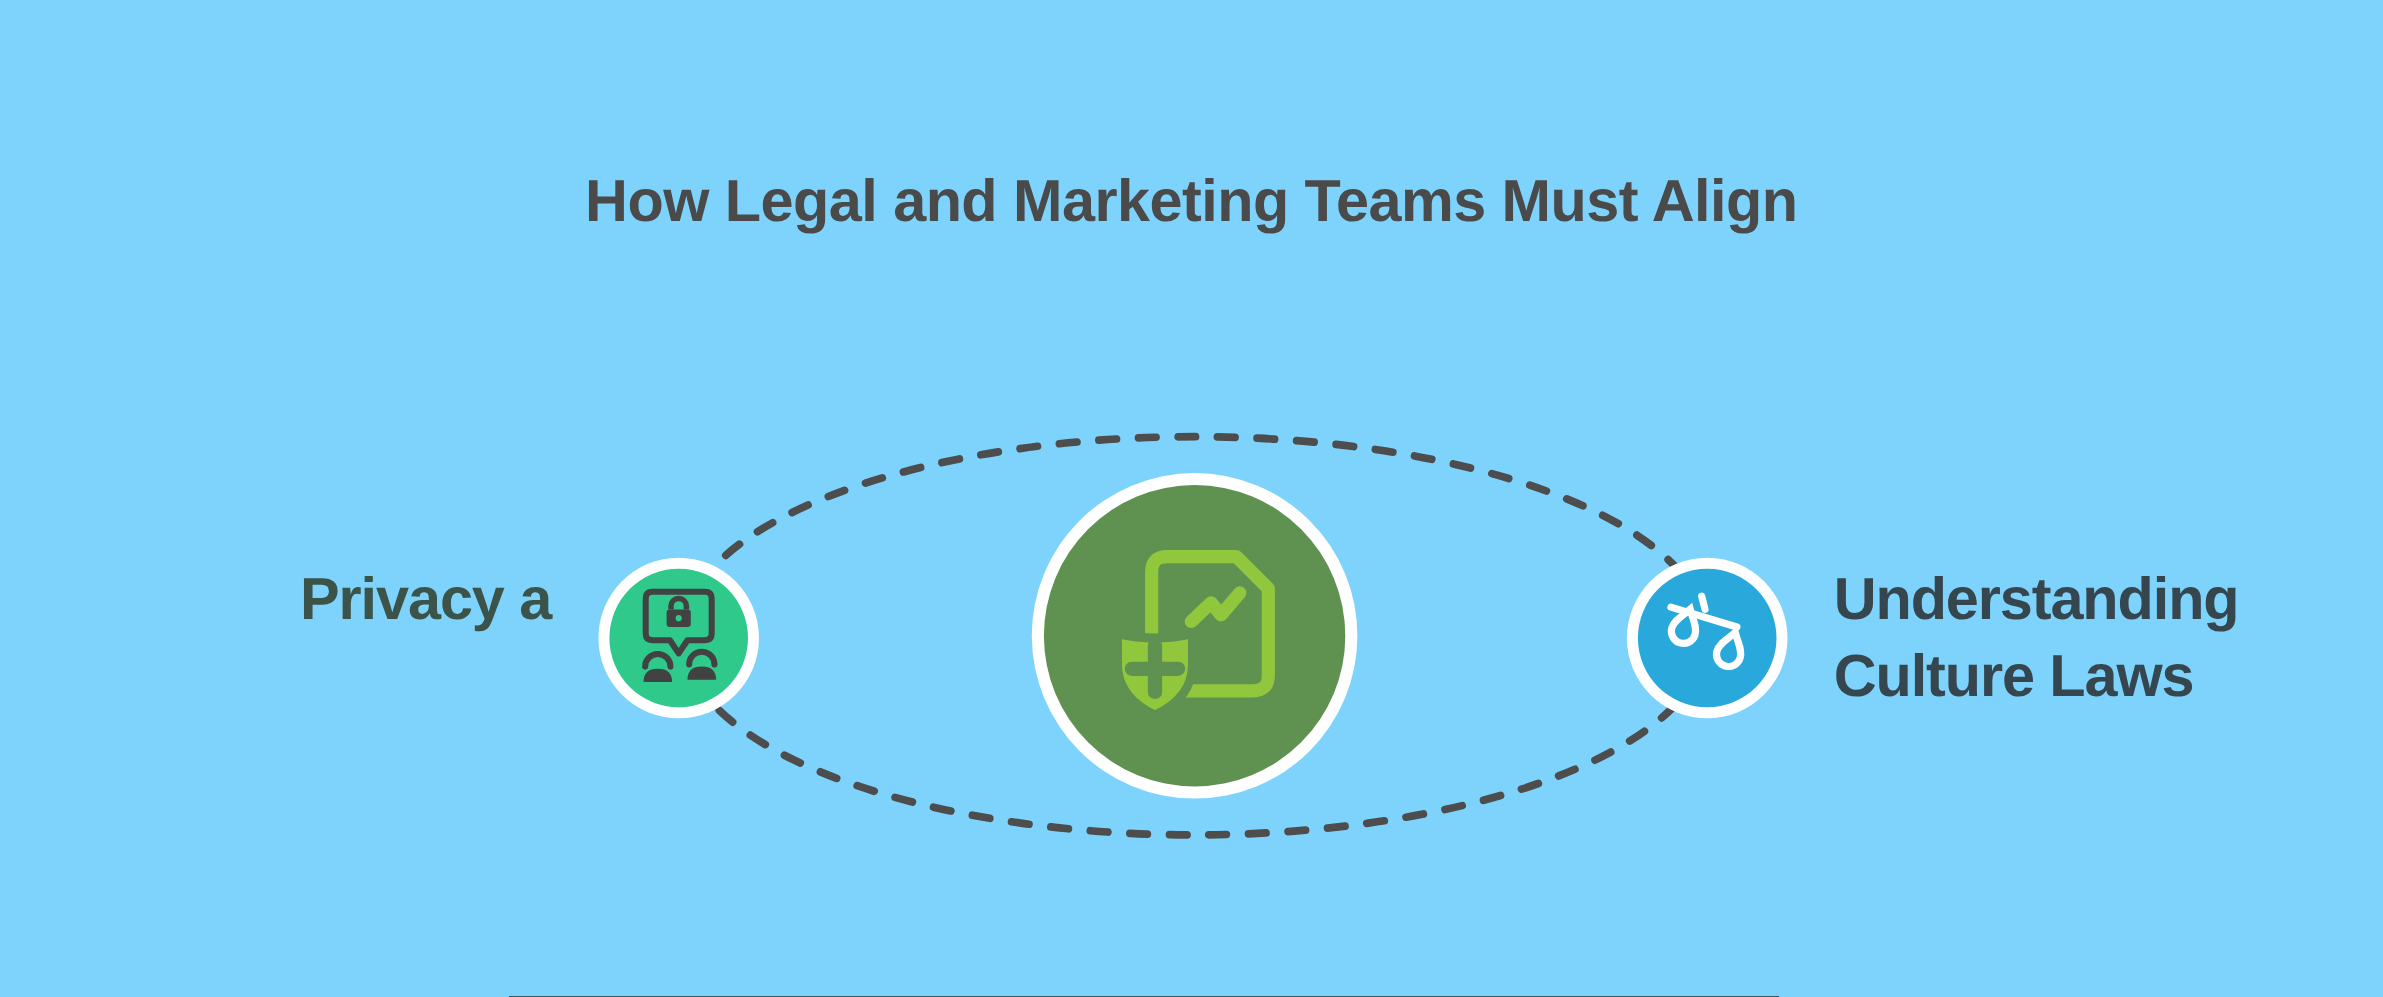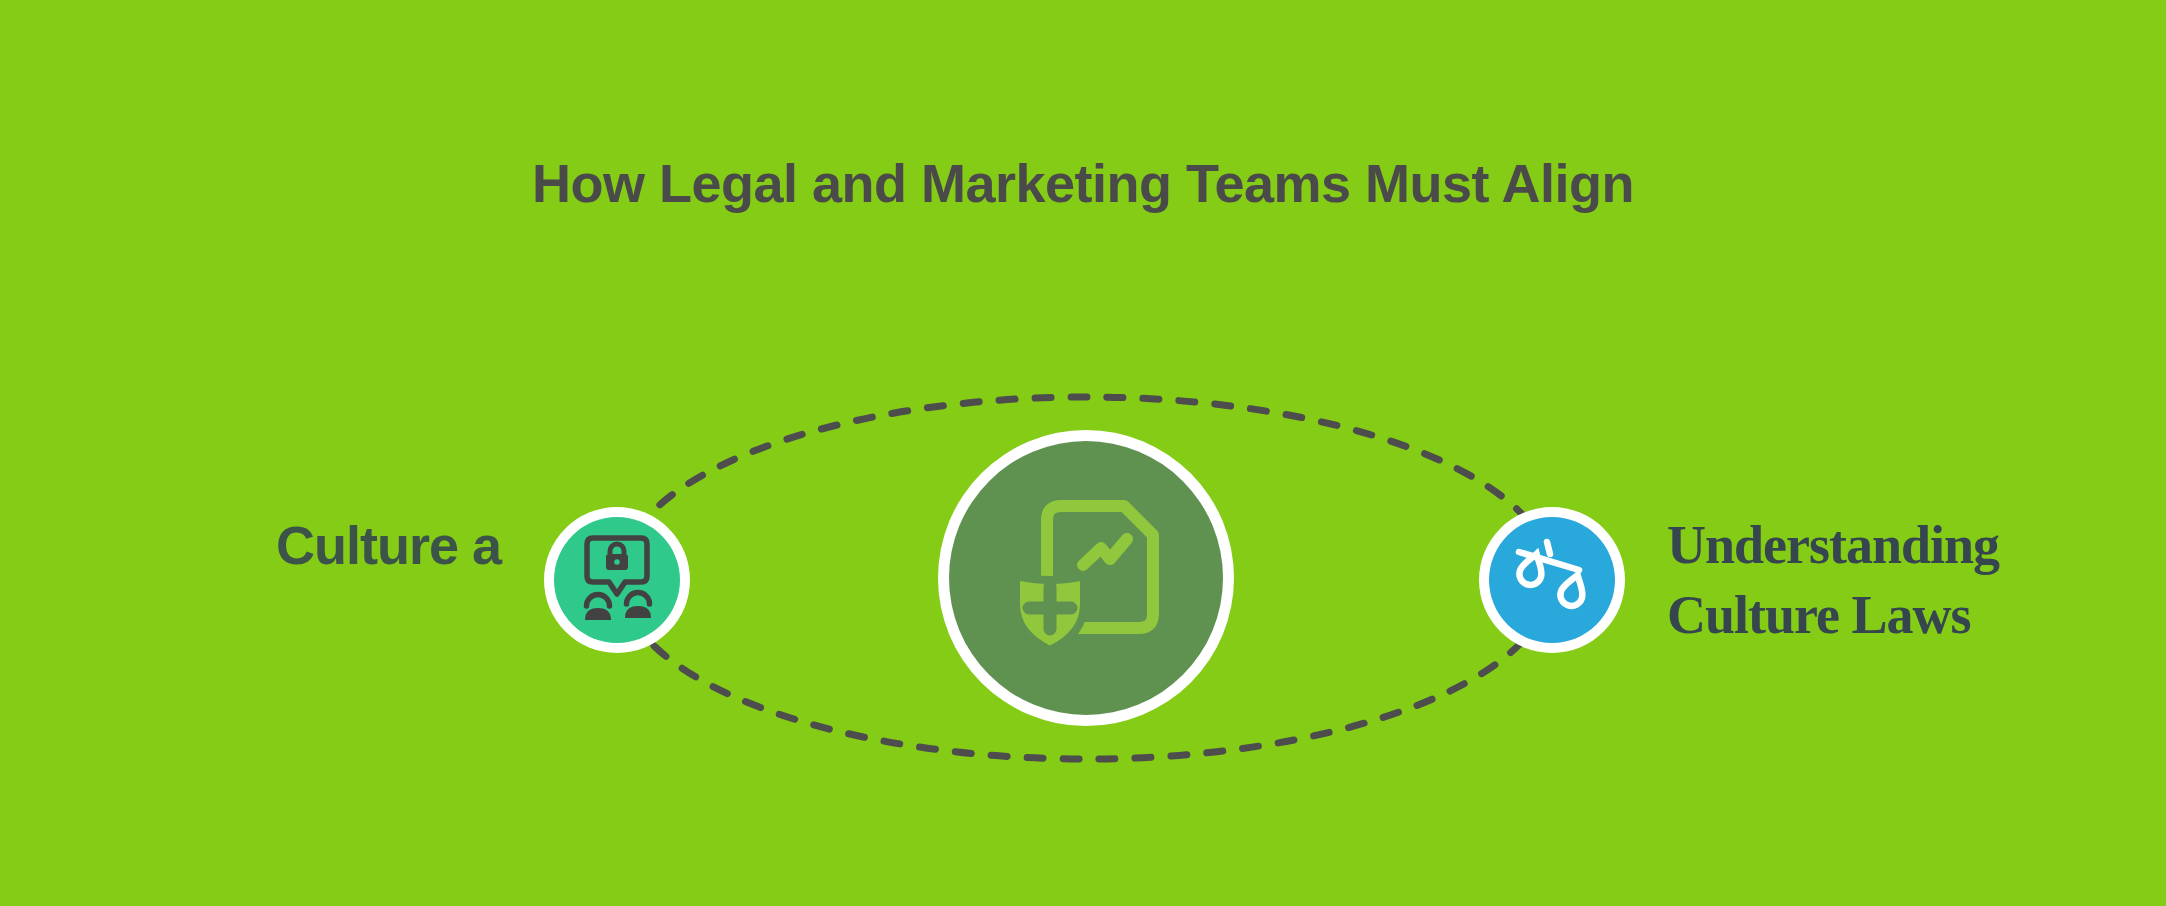--- a/index.html
+++ b/index.html
@@ -1,20 +1,20 @@
 <!DOCTYPE html>
 <html><head>
 <meta charset="utf-8">
 <style>
   html, body { margin: 0; padding: 0; background: #000; }
   #canvas {
     position: relative;
     width: 2166px;
     height: 906px;
-    background: #84cc16;
+    background: #7dd3fc;
     overflow: hidden;
     font-family: "Liberation Sans", "DejaVu Sans", sans-serif;
   }
   #diagram-title {
     position: absolute;
     top: 156px; left: 0;
     width: 2166px;
     text-align: center;
     font-size: 54px;
     font-weight: 700;
@@ -26,21 +26,21 @@
   .node-label {
     position: absolute;
     top: 510px;
     font-size: 54px;
     font-weight: 700;
     letter-spacing: -1px;
     line-height: 70px;
     white-space: nowrap;
   }
   #left-node-label  { right: 1665px; text-align: right; color: #3c5349; }
-  #right-node-label { left: 1667px;  text-align: left;  color: #36464f; font-family: Liberation Serif, serif; }
+  #right-node-label { left: 1667px;  text-align: left;  color: #36464f; }
 </style>
 </head>
 <body>
 
 <div id="canvas">
 
   <div id="diagram-title">How Legal and Marketing Teams Must Align</div>
 
   <svg id="svg-layer" width="2166" height="906" viewBox="0 0 2166 906">
 
@@ -90,21 +90,21 @@
       <g transform="translate(1552,580)" fill="none" stroke-width="6.5" stroke-linecap="round" stroke="#ffffff">
         <path d="M -5,-38 L -2,-26"></path>
         <path d="M -33,-28 L 27,-10"></path>
         <path transform="translate(-21,-8) rotate(17)" d="M 0,-19 C 5.5,-10 11,-5 11,2 A 11,11 0 1 1 -11,2 C -11,-5 -5.5,-10 0,-19 Z"></path>
         <path transform="translate(20,13) rotate(17)" d="M 0,-19 C 5.5,-10 11,-5 11,2 A 11,11 0 1 1 -11,2 C -11,-5 -5.5,-10 0,-19 Z"></path>
       </g>
     </g>
   </svg>
 
   <div id="left-node-label" class="node-label">
-    <div>Culture a</div>
+    <div>Privacy a</div>
   </div>
 
   <div id="right-node-label" class="node-label">
     <div>Understanding</div>
     <div>Culture Laws</div>
   </div>
 
 </div>
 
 </body></html>

